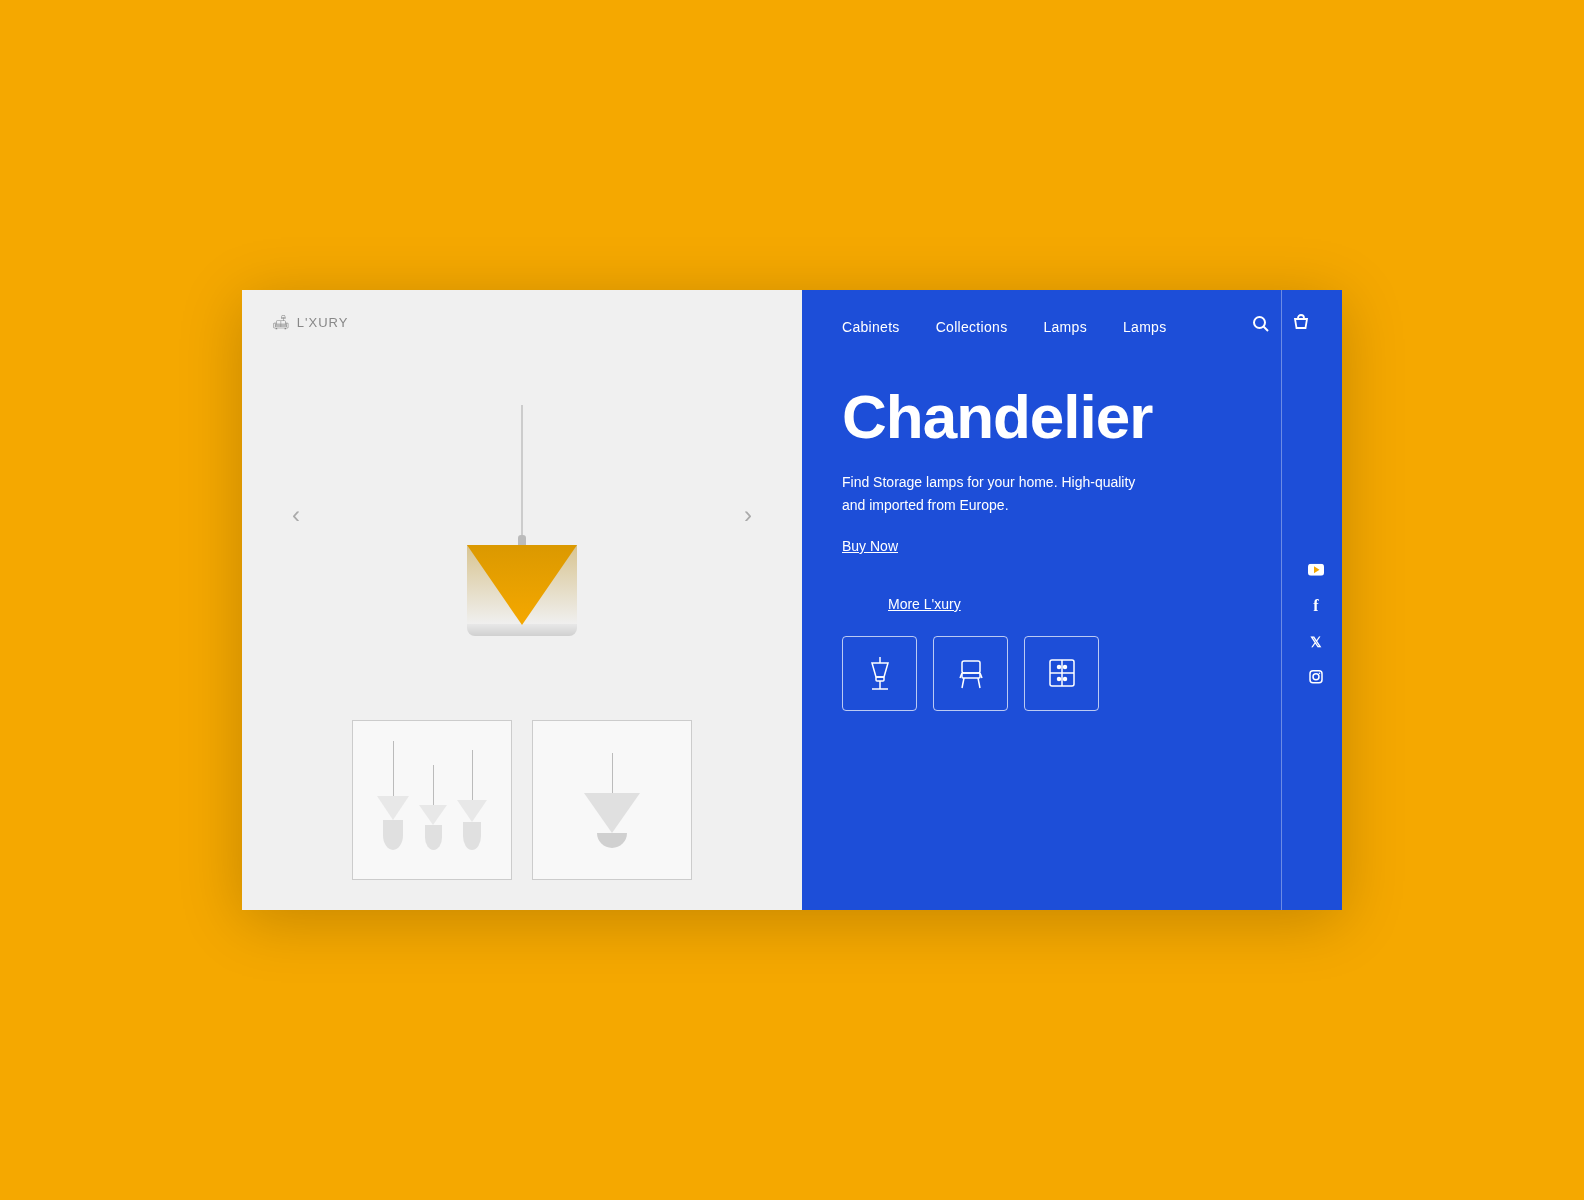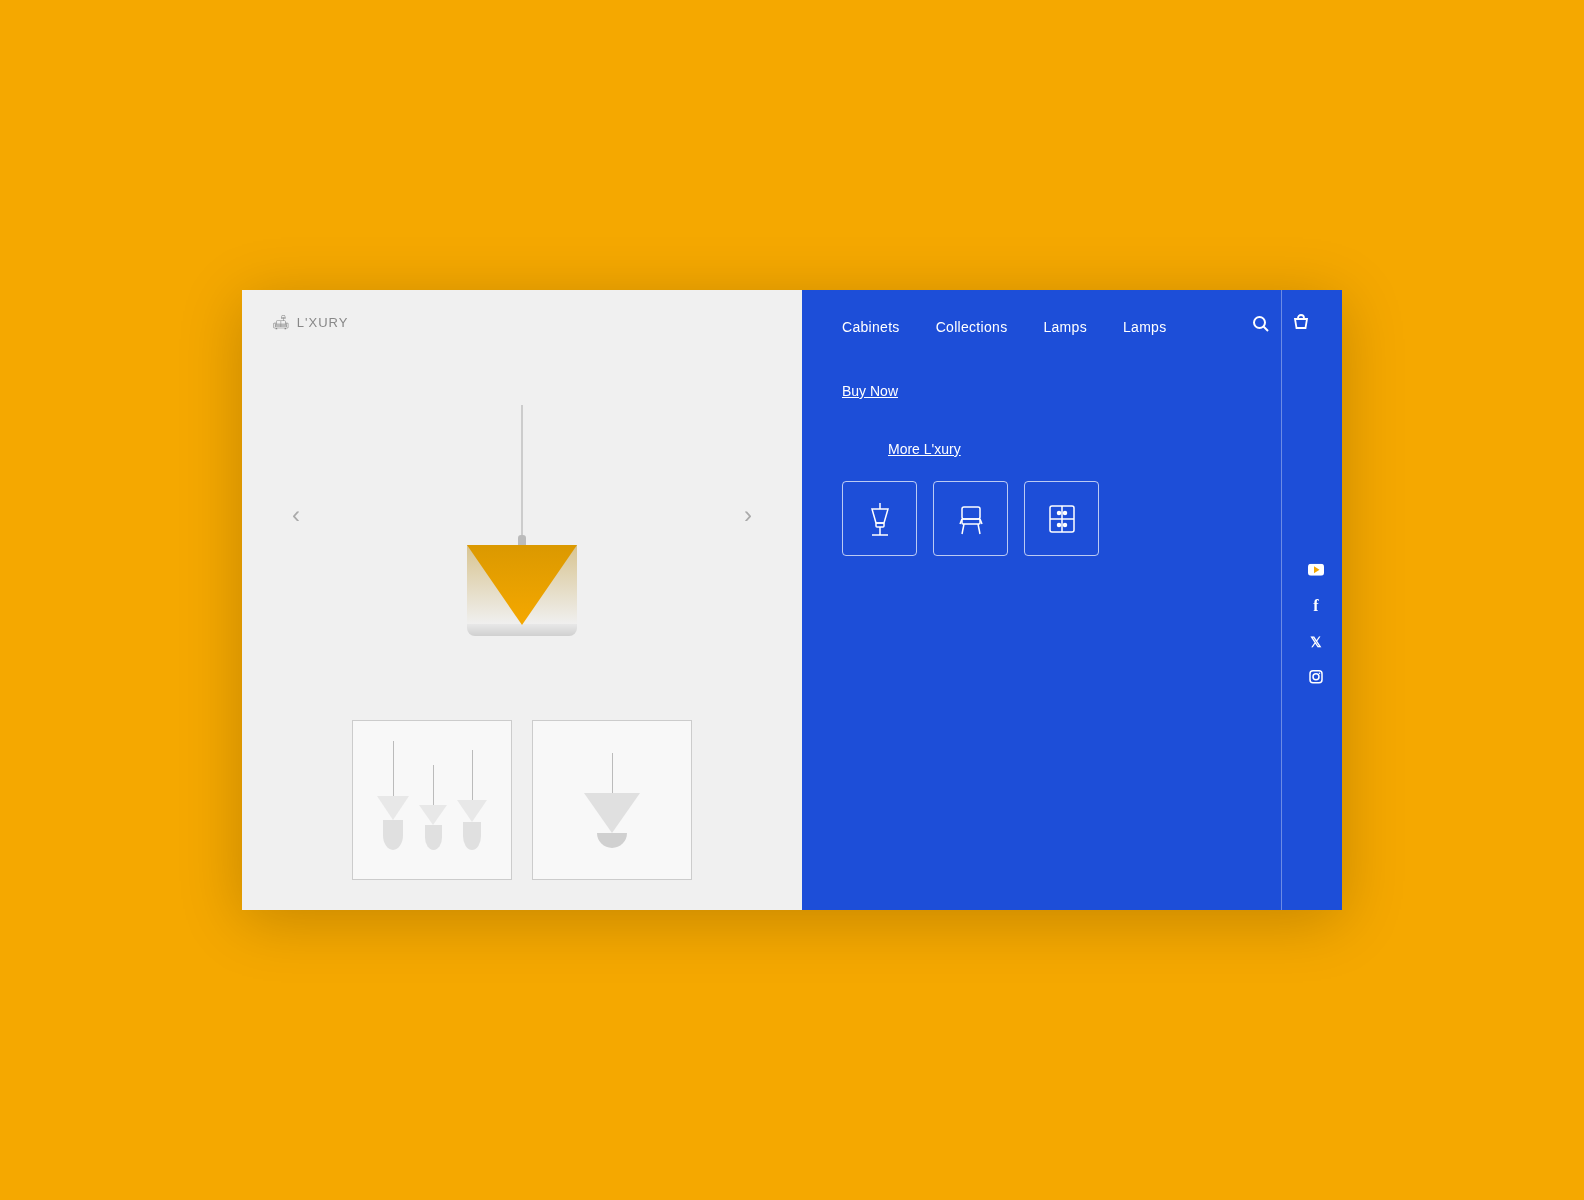--- a/index.html
+++ b/index.html
@@ -353,20 +353,22 @@
         <button class="nav-icon-btn">
           <svg width="18" height="20" viewBox="0 0 18 20" fill="none" stroke="white" stroke-width="1.8">
             <path d="M3 5h12l-1.5 9H4.5L3 5z"></path>
             <path d="M6 5V4a3 3 0 016 0v1"></path>
           </svg>
         </button>
       </div>
     </div>
 
     <div class="content-area">
+      <h1 class="product-title">Chandelier</h1>
+      <p class="product-desc">Find Storage lamps for your home. High-quality and imported from Europe.</p>
       <a class="buy-now-link">Buy Now</a>
       <a class="more-link">More L'xury</a>
 
       <div class="category-icons">
 
         <div class="cat-icon-box">
           <svg class="cat-icon-svg" viewBox="0 0 36 36">
             <line x1="18" y1="2" x2="18" y2="8"></line>
             <polygon points="10,8 26,8 22,22 14,22"></polygon>
             <rect x="14" y="22" width="8" height="4" rx="1"></rect>

